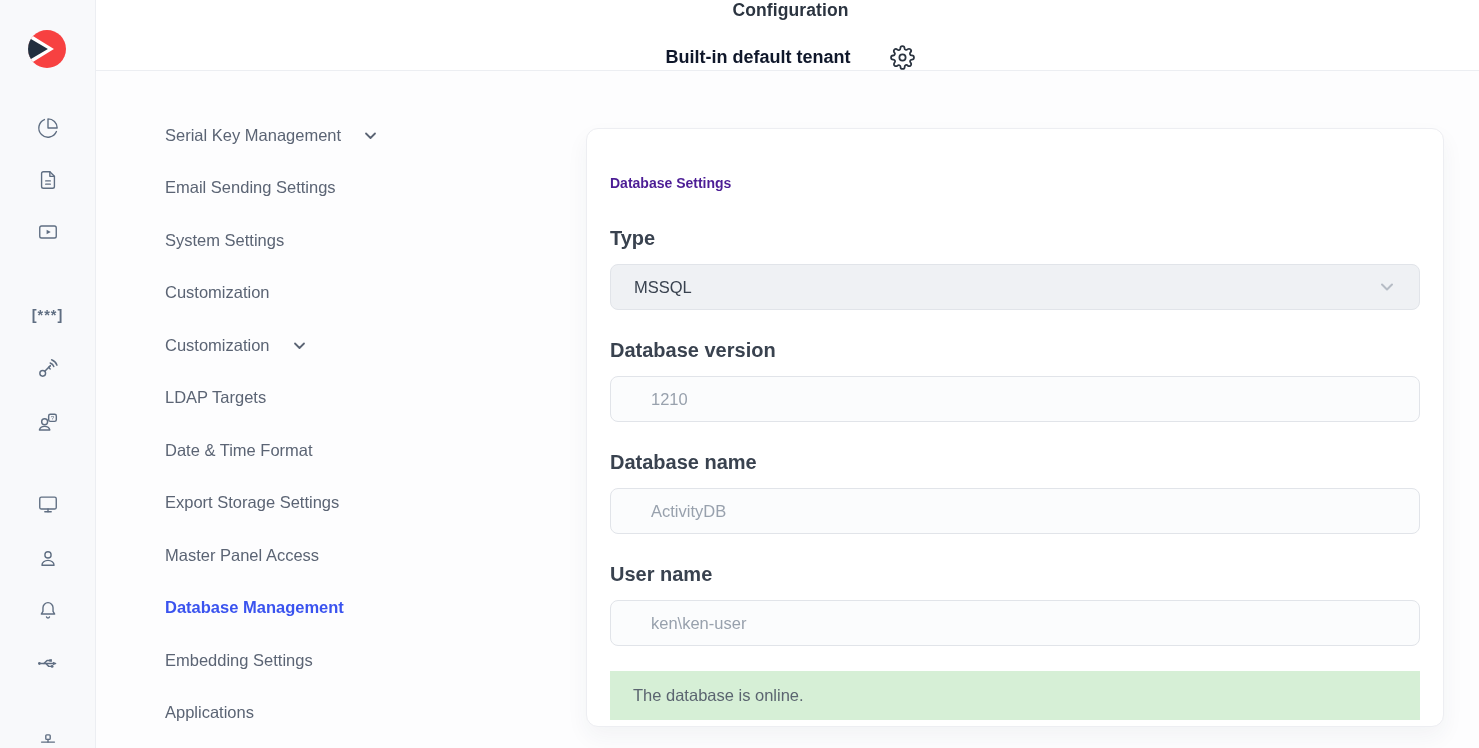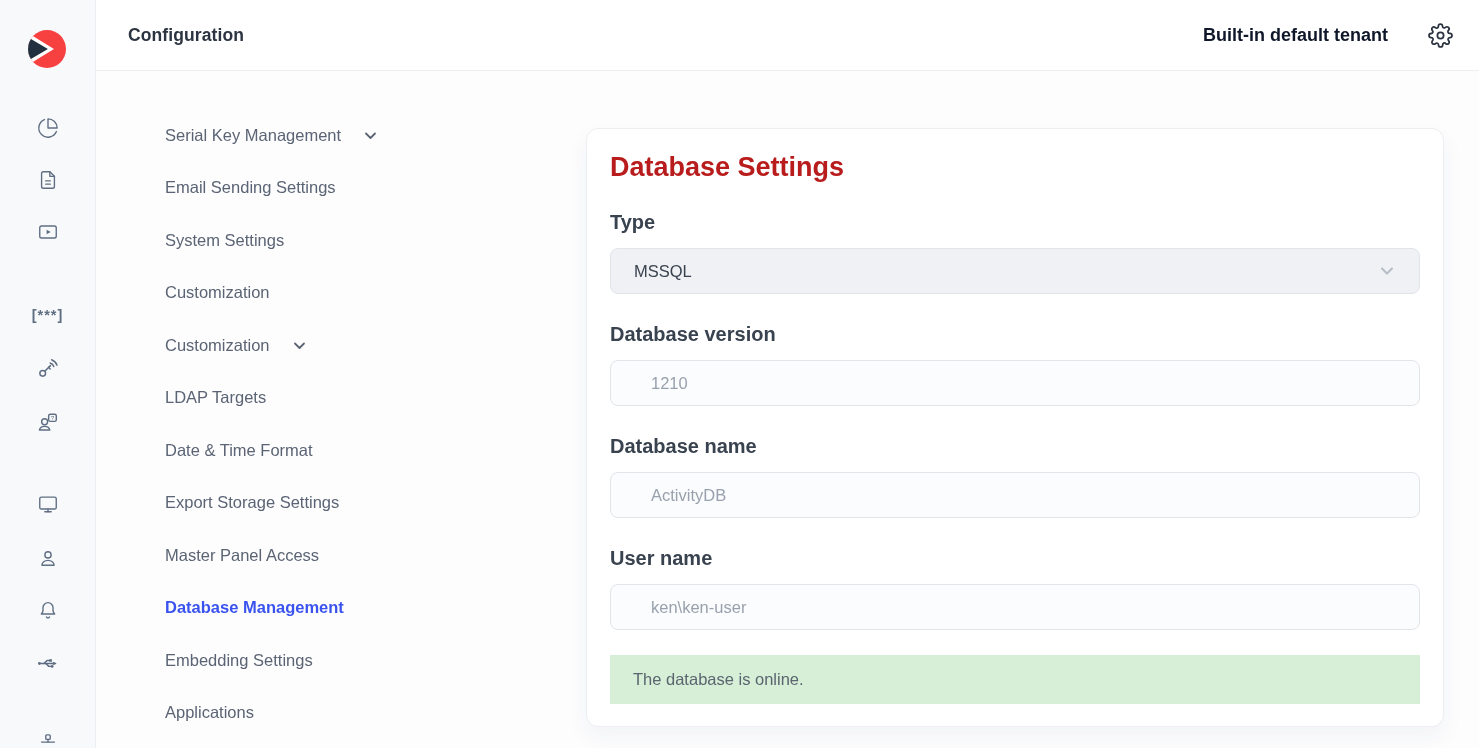--- a/index.html
+++ b/index.html
@@ -8,37 +8,37 @@
     font-family:"Liberation Sans",sans-serif;background:#fdfdfe;color:#2b3440;
   }
   
   .rail{position:absolute;left:0;top:0;width:95px;height:748px;background:#f8f9fb;border-right:1px solid #eceef2;z-index:5;overflow:hidden;}
   .logo{position:absolute;left:28px;top:30px;width:38px;height:38px;}
   .rail-btn{position:absolute;left:0;width:95px;height:24px;display:flex;justify-content:center;align-items:center;color:#5f6e82;cursor:pointer;}
   .rail-btn svg{stroke:#5f6e82;fill:none;stroke-width:1.5;stroke-linecap:round;stroke-linejoin:round;}
   .pw-text{font-size:14.5px;font-weight:700;letter-spacing:1px;color:#5f6e82;line-height:1;}
   
   .header{position:absolute;left:96px;top:0;width:1383px;height:71px;background:#fff;border-bottom:1px solid #eceef2;
-    display:flex;align-items:center;justify-content:space-between;box-sizing:border-box;padding:0 26px 0 32px;z-index:4;}
+    display:flex;align-items:center;justify-content:space-between;box-sizing:border-box;padding:0 26px 0 32px;z-index:4;flex-direction:column;}
   .header-title{font-size:17.5px;font-weight:700;color:#2b3440;letter-spacing:.1px;}
   .header-right{display:flex;align-items:center;gap:40px;}
   .tenant{font-size:18px;color:#0f172a;font-weight:700;}
   .gear{display:flex;cursor:pointer;}
   .gear svg{stroke:#2b3440;fill:none;stroke-width:1.7;stroke-linecap:round;stroke-linejoin:round;}
   
   .main{position:absolute;left:96px;top:71px;width:1383px;height:677px;}
   .nav{position:absolute;left:69px;top:38px;}
   .nav-item{height:52.5px;display:flex;align-items:center;font-size:16.5px;color:#5b6474;cursor:pointer;white-space:nowrap;}
   .nav-item.active{color:#3a53ef;font-weight:700;}
   .nav-chevron{margin-left:21px;display:flex;}
   .nav-chevron svg{stroke:#5b6474;fill:none;stroke-width:1.8;stroke-linecap:round;stroke-linejoin:round;}
   
   .card{position:absolute;left:490px;top:57px;width:858px;height:599px;background:#fff;border:1px solid #edeef2;border-radius:12px;
     box-shadow:0 10px 22px rgba(45,55,75,.05);box-sizing:border-box;padding:24px 23px;}
-  .card-title{font-size:27px;line-height:28px;font-weight:700;color:#b91c1c;margin:0 0 30px 0;}
+  .card-title{font-size:14px;line-height:28px;font-weight:700;color:#4c1d95;margin:16px 0 30px 0;}
   .field-label{font-size:20px;line-height:22px;font-weight:700;color:#39424f;margin:0 0 15px 0;}
   .select{height:46px;background:#eff1f4;border:1px solid #e1e4e9;border-radius:8px;display:flex;align-items:center;justify-content:space-between;
     padding:0 22px 0 23px;box-sizing:border-box;margin-bottom:29px;cursor:pointer;}
   .select-value{font-size:16.5px;color:#39424f;}
   .select svg{stroke:#b6bcc5;fill:none;stroke-width:2;stroke-linecap:round;stroke-linejoin:round;}
   .text-input{width:100%;height:46px;background:#fbfcfd;border:1px solid #e1e4e9;border-radius:8px;padding:0 40px;box-sizing:border-box;
     font-size:16.5px;color:#98a1ad;font-family:inherit;display:block;margin:0 0 29px 0;outline:none;}
   .text-input.last{margin-bottom:25px;}
   .alert{height:49px;background:#d6efd6;border-radius:0;display:flex;align-items:center;padding:0 23px;font-size:16.5px;color:#5b6570;}
 </style>

